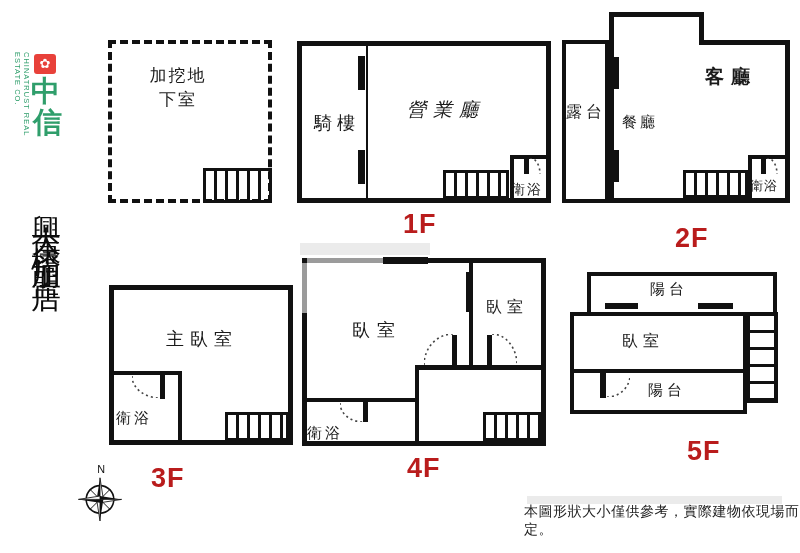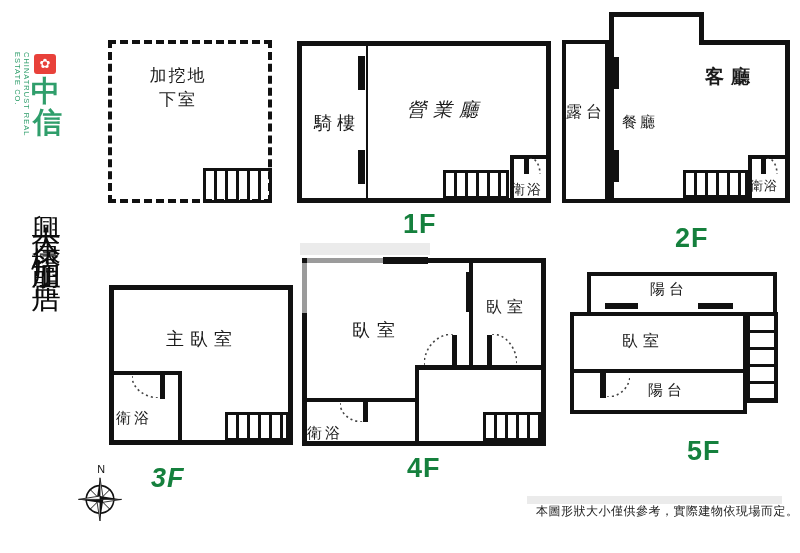--- a/index.html
+++ b/index.html
@@ -5,36 +5,36 @@
   html,body{margin:0;padding:0;background:#fff;}
   #canvas{position:relative;width:800px;height:553px;background:#ffffff;overflow:hidden;
           font-family:"Liberation Sans","DejaVu Sans",sans-serif;}
   .w{position:absolute;background:#111;}
   .gray{background:#9b9b9b;}
   .wm{position:absolute;background:#ebebeb;}
   .box{position:absolute;border:5px solid #111;box-sizing:border-box;background:#fff;}
   .box4{position:absolute;border:4px solid #111;box-sizing:border-box;background:#fff;}
   .dashbox{position:absolute;border:4px dashed #111;box-sizing:border-box;}
   .lbl{position:absolute;font-family:"Liberation Serif","DejaVu Serif",serif;color:#1a1a1a;white-space:nowrap;}
-  .flabel{position:absolute;font-weight:bold;font-size:27px;color:#15803d;letter-spacing:1px;}
+  .flabel{position:absolute;font-weight:bold;font-size:27px;color:#b91c1c;letter-spacing:1px;}
   .stairs-v{position:absolute;box-sizing:border-box;border:3px solid #111;background:
       repeating-linear-gradient(90deg,transparent 0 8px,#111 8px 11px);}
   .stairs-h{position:absolute;box-sizing:border-box;border:4px solid #111;background:
       repeating-linear-gradient(180deg,transparent 0 14px,#111 14px 17px);}
   .arc{position:absolute;}
   #brand-en{position:absolute;left:13px;top:52px;height:118px;writing-mode:vertical-rl;
       font-size:7.5px;letter-spacing:1px;color:#2f9e6b;}
   #logo-mark{position:absolute;left:34px;top:54px;width:22px;height:20px;background:#e8413a;
       border-radius:3px;color:#fff;font-size:13px;line-height:20px;text-align:center;}
   .logo-ch{position:absolute;font-weight:600;font-size:29px;color:#2f9e6b;
       font-family:"Liberation Sans","DejaVu Sans",sans-serif;}
   #office-name{position:absolute;left:25px;top:191px;height:300px;writing-mode:vertical-rl;
       text-orientation:upright;font-family:"Liberation Serif","DejaVu Serif",serif;
       font-size:30px;letter-spacing:11px;color:#0c0c0c;}
-  #footer-note{position:absolute;left:536px;top:503px;font-size:12px;color:#222;letter-spacing:0.5px;}
+  #footer-note{position:absolute;left:524px;top:503px;font-size:14px;color:#222;letter-spacing:0.5px;}
 </style>
 </head>
 <body>
 
 <div id="canvas">
 
   <div class="wm" style="left:300px;top:243px;width:130px;height:12px;"></div>
   <div class="wm" style="left:527px;top:496px;width:255px;height:8px;"></div>
 
   <div id="brand-en">CHINATRUST REAL ESTATE CO.</div>
@@ -89,21 +89,21 @@
   <div class="box" style="left:109px;top:285px;width:184px;height:160px;"></div>
   <i class="w" style="left:109px;top:371px;width:73px;height:4px;"></i>
   <i class="w" style="left:178px;top:371px;width:4px;height:74px;"></i>
   <i class="w" style="left:160px;top:375px;width:5px;height:24px;"></i>
   <svg class="arc" style="left:132px;top:376px;" width="28" height="22" viewBox="0 0 28 22">
     <path d="M0 0 A 28 22 0 0 0 28 22" fill="none" stroke="#444" stroke-width="1.6" stroke-dasharray="2 3"></path>
     </svg>
   <div class="lbl" style="left:166px;top:327px;font-size:18px;letter-spacing:6px;">主臥室</div>
   <div class="lbl" style="left:116px;top:409px;font-size:15px;letter-spacing:3px;">衛浴</div>
   <div class="stairs-v" style="left:225px;top:412px;width:64px;height:29px;"></div>
-  <div class="flabel" style="left:151px;top:463px;font-style:italic;">3F</div>
+  <div class="flabel" style="left:151px;top:463px;">3F</div>
 
   <div class="box" style="left:302px;top:258px;width:244px;height:188px;"></div>
   <i class="w gray" style="left:307px;top:258px;width:80px;height:5px;"></i>
   <i class="w gray" style="left:302px;top:263px;width:5px;height:50px;"></i>
   <i class="w" style="left:383px;top:257px;width:45px;height:7px;"></i>
   <i class="w" style="left:469px;top:263px;width:4px;height:104px;"></i>
   <i class="w" style="left:466px;top:272px;width:7px;height:40px;"></i>
   <i class="w" style="left:415px;top:365px;width:131px;height:5px;"></i>
   <i class="w" style="left:415px;top:365px;width:4px;height:36px;"></i>
   <i class="w" style="left:307px;top:398px;width:112px;height:4px;"></i>

